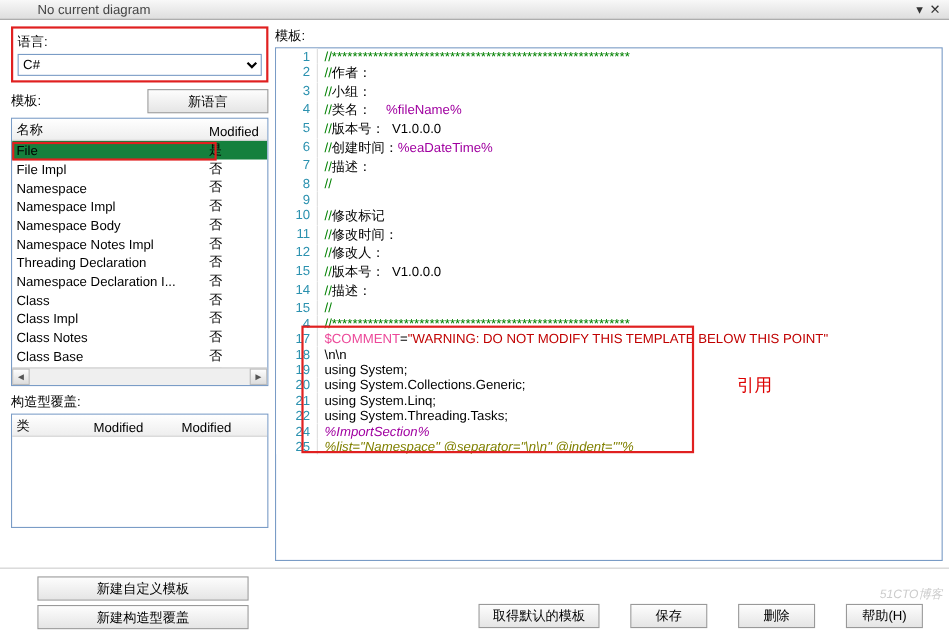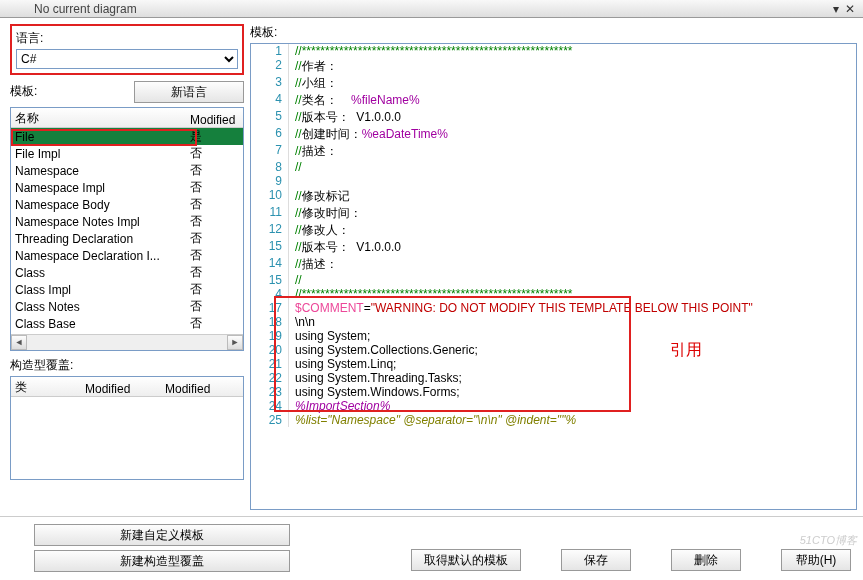--- a/index.html
+++ b/index.html
@@ -44,24 +44,24 @@
 .code { padding-left: 6px; }
 .c-green { color: #008000; }
 .c-purple { color: #a000a0; }
 .c-cyan { color: #ec4899; }
 .c-red { color: #c00000; }
 .c-gold { color: #808000; font-style: italic; }
 
 .red-overlay { position: absolute; border: 2px solid #e02020; pointer-events: none; }
 .annotation { position: absolute; color: #d00; font-size: 16px; }
 
-.footer { display: flex; padding: 4px 12px; gap: 16px; justify-content: flex-end; border-top: 1px solid #ccc; }
+.footer { display: flex; padding: 4px 24px; gap: 4px; justify-content: flex-end; border-top: 1px solid #ccc; }
 .footer .btn { min-width: 70px; }
 .footer-left { position: absolute; left: 10px; bottom: 4px; display: flex; flex-direction: column; gap: 4px; }
-.footer-left .btn { width: 256px; }
+.footer-left .btn { width: 192px; }
 
 .watermark { position: absolute; right: 6px; bottom: 28px; color: #ccc; font-size: 11px; font-style: italic; }
 </style>
 </head>
 <body>
 
 <div class="titlebar">
   <span class="title">No current diagram</span>
   <span class="ctrl">▾</span>
   <span class="ctrl">✕</span>
@@ -176,21 +176,20 @@
         <div class="code-line"><div class="gutter">15</div><div class="code"><span class="c-green">//</span>版本号：  V1.0.0.0</div></div>
         <div class="code-line"><div class="gutter">14</div><div class="code"><span class="c-green">//</span>描述：</div></div>
         <div class="code-line"><div class="gutter">15</div><div class="code"><span class="c-green">//</span></div></div>
         <div class="code-line"><div class="gutter">4</div><div class="code"><span class="c-green">//**********************************************************</span></div></div>
         <div class="code-line"><div class="gutter">17</div><div class="code"><span class="c-cyan">$COMMENT</span>=<span class="c-red">"WARNING: DO NOT MODIFY THIS TEMPLATE BELOW THIS POINT"</span></div></div>
         <div class="code-line"><div class="gutter">18</div><div class="code">\n\n</div></div>
         <div class="code-line"><div class="gutter">19</div><div class="code">using System;</div></div>
         <div class="code-line"><div class="gutter">20</div><div class="code">using System.Collections.Generic;</div></div>
         <div class="code-line"><div class="gutter">21</div><div class="code">using System.Linq;</div></div>
         <div class="code-line"><div class="gutter">22</div><div class="code">using System.Threading.Tasks;</div></div>
-        <div class="code-line"><div class="gutter">23</div><div class="code">using System.Windows.Forms;</div></div>
         <div class="code-line"><div class="gutter">24</div><div class="code"><span class="c-purple" style="font-style:italic">%ImportSection%</span></div></div>
         <div class="code-line"><div class="gutter">25</div><div class="code"><span class="c-gold">%list="Namespace" @separator="\n\n" @indent=""%</span></div></div>
       </div>
     <div class="red-overlay" style="left:24px;top:278px;width:357px;height:116px;"></div>
     <div class="annotation" style="left:420px;top:322px;">引用</div>
   </div>
 </div>
 
 <div style="position:relative;height:60px;">
   <div class="footer-left">

